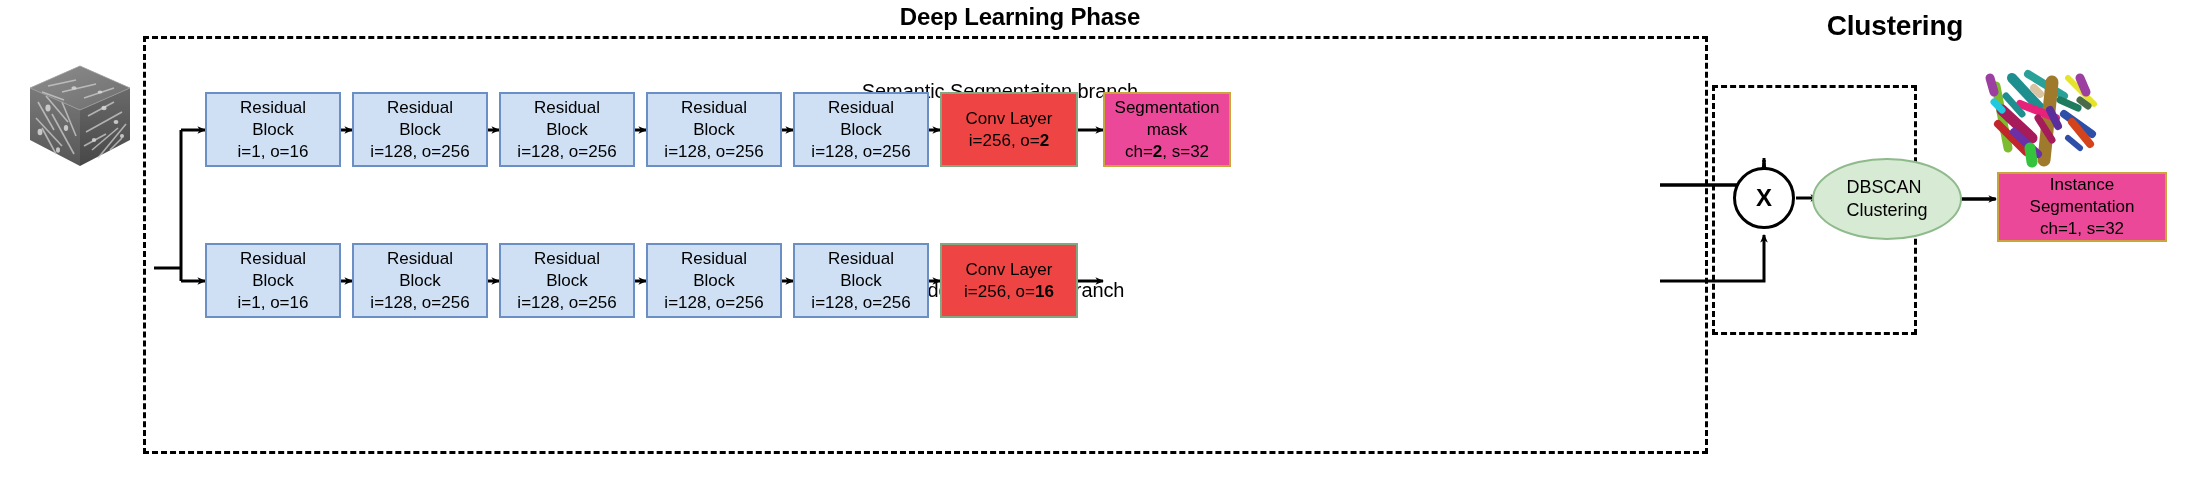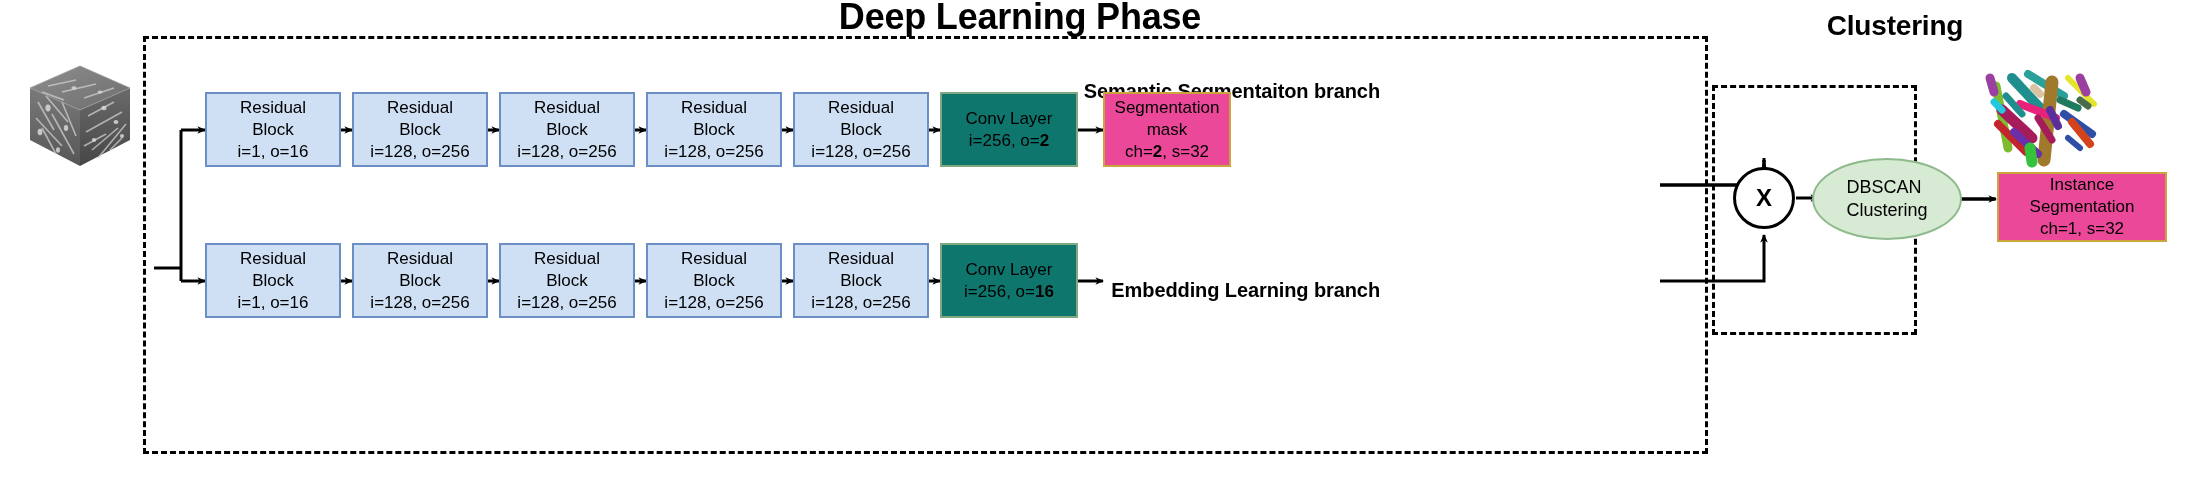--- a/index.html
+++ b/index.html
@@ -4,51 +4,51 @@
 <style>
   html,body{margin:0;padding:0;background:#ffffff;}
   body{width:2209px;height:488px;font-family:"Liberation Sans",sans-serif;color:#000;}
   #stage{position:relative;width:2209px;height:488px;overflow:hidden;background:#fff;}
 
   .abs{position:absolute;box-sizing:border-box;}
 
   
   .title-main{
     left:660px;top:0px;width:720px;height:34px;
-    font-size:36px;font-weight:bold;text-align:center;line-height:34px;
+    font-size:24px;font-weight:bold;text-align:center;line-height:34px;
     letter-spacing:-0.2px;
   }
   .title-cluster{
     left:1730px;top:6px;width:330px;height:82px;
     font-size:28px;font-weight:bold;text-align:center;line-height:40px;
     letter-spacing:-0.2px;
   }
   .branch-title{
-    font-size:20px;font-weight:bold;text-align:right;letter-spacing:-0.1px;
+    font-size:20px;font-weight:normal;text-align:center;letter-spacing:-0.1px;
   }
   .branch-top{left:620px;top:78px;width:760px;height:26px;line-height:26px;}
   .branch-bot{left:620px;top:277px;width:760px;height:26px;line-height:26px;}
 
   
   .dash-dl{
     left:143px;top:36px;width:1565px;height:418px;
     border:3px dashed #000;
   }
   .dash-cl{
     left:1712px;top:85px;width:205px;height:250px;
     border:3px dashed #000;
   }
 
   
   .box{
     border:2px solid #6b8fc4;background:#cfe0f5;
     display:flex;align-items:center;justify-content:center;
     text-align:center;font-size:17px;line-height:22px;
   }
-  .box.green{border-color:#82a882;background:#0f766e;}
+  .box.green{border-color:#82a882;background:#ef4444;}
   .box.yellow{border-color:#c9a53c;background:#ec4899;}
   .box b{font-weight:bold;}
 
   .res{width:136px;height:75px;}
   .rowA{top:92px;}
   .rowB{top:243px;}
 
   .conv{width:138px;height:75px;}
   .mask{width:128px;height:75px;}
 

